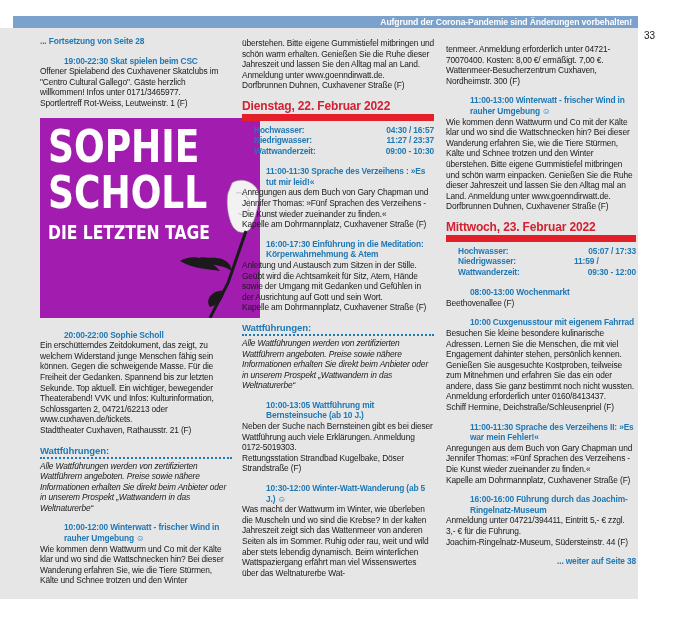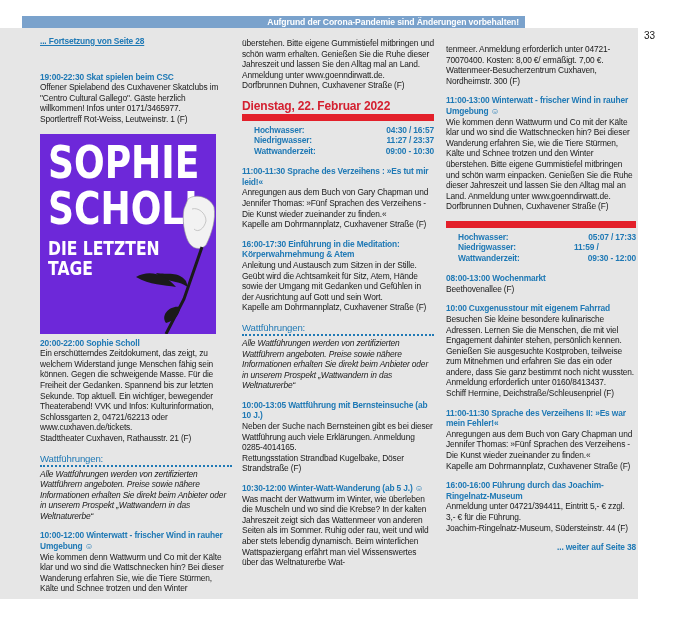--- a/index.html
+++ b/index.html
@@ -1,42 +1,42 @@
 <!DOCTYPE html>
 <html><head>
   <meta charset="utf-8">
   <style>
     html, body { margin: 0; padding: 0; background: #ffffff; }
     body { width: 676px; height: 622px; position: relative; overflow: hidden;
            font-family: "Liberation Sans", sans-serif; color: #1a1a1a; }
-    .banner { position: absolute; left: 22px; top: 16px; width: 503px; height: 12px;
+    .banner { position: absolute; left: 13px; top: 16px; width: 625px; height: 12px;
               background: #7aa2cc; text-decoration: underline; }
     .banner-text { position: absolute; right: 6px; top: 0; font-size: 8.6px; line-height: 12px;
                    color: #ffffff; font-weight: bold; letter-spacing: -0.1px; white-space: nowrap; }
     .panel { position: absolute; left: 0; top: 28px; width: 638px; height: 571px; background: #e6e6e6; }
     .page-number { position: absolute; left: 644px; top: 30px; font-size: 10px; color: #1a1a1a; }
     .col { position: absolute; top: 36px; font-size: 8.4px; line-height: 10.6px; letter-spacing: -0.15px; }
     .col1 { left: 40px; width: 192px; }
     .col2 { left: 242px; width: 192px; top: 38px; }
     .col3 { left: 446px; width: 190px; top: 44px; }
-    .title { color: #1f79b5; font-weight: bold; font-size: 8.4px; line-height: 10.6px; }
+    .title { color: #1f79b5; font-weight: bold; font-size: 8.4px; line-height: 10.6px; margin-left: 24px; }
     .event { margin-bottom: 9px; }
     .text { color: #1a1a1a; }
     .italic { font-style: italic; }
-    .continued { color: #1f79b5; font-weight: bold; margin-bottom: 25px; text-decoration: underline; }
+    .continued { color: #1f79b5; font-weight: bold; margin-bottom: 9px; }
     .continued-right { color: #1f79b5; font-weight: bold; text-align: right; margin-top: 4px; }
-    .section-head { color: #1f79b5; font-weight: normal; font-size: 9.6px; line-height: 12px;
+    .section-head { color: #1f79b5; font-weight: bold; font-size: 9.6px; line-height: 12px;
                     border-bottom: 2px dotted #1f79b5; padding-bottom: 0; margin-bottom: 2px; }
     .day-head { color: #d42030; font-weight: bold; font-size: 12px; line-height: 12px; margin-top: 0; }
     .day-bar { height: 7px; background: #e3202a; margin: 2px 0 4px 0; }
     .tide-row { display: flex; justify-content: space-between; color: #1f79b5; font-weight: bold;
                 line-height: 10.4px; padding-left: 12px; }
     .tide-block { margin-bottom: 10px; }
-    .poster { width: 176px; height: 200px; background: #6d28d9; position: relative; overflow: hidden;
-              margin: 2px 0 4px 0; }
+    .poster { width: 220px; height: 200px; background: #a21caf; position: relative; overflow: hidden;
+              margin: 2px 0 12px 0; }
     .poster-title { position: absolute; left: 8px; color: #ffffff; font-family: "DejaVu Sans", sans-serif;
                     font-weight: bold; letter-spacing: 0px; transform: scaleX(0.82); transform-origin: left; }
     .poster-t1 { top: 6px; font-size: 44px; line-height: 46px; }
     .poster-t2 { top: 52px; font-size: 44px; line-height: 46px; }
     .poster-t3 { top: 104px; font-size: 19px; line-height: 20px; }
     .poster-flower { position: absolute; right: 0; top: 55px; width: 90px; height: 145px; }
   </style>
 </head>
 <body>
 
@@ -117,21 +117,21 @@
     <div class="title">16:00-17:30 Einführung in die Meditation: Körperwahrnehmung &amp; Atem</div>
     <div class="text">Anleitung und Austausch zum Sitzen in der Stille. Geübt wird die Achtsamkeit für Sitz, Atem, Hände sowie der Umgang mit Gedanken und Gefühlen in der Ausrichtung auf Gott und sein Wort.</div>
     <div class="text">Kapelle am Dohrmannplatz, Cuxhavener Straße (F)</div>
   </div>
 
   <div class="section-head">Wattführungen:</div>
   <div class="text italic event">Alle Wattführungen werden von zertifizierten Wattführern angeboten. Preise sowie nähere Informationen erhalten Sie direkt beim Anbieter oder in unserem Prospekt „Wattwandern in das Weltnaturerbe“</div>
 
   <div class="event">
     <div class="title">10:00-13:05 Wattführung mit Bernsteinsuche (ab 10 J.)</div>
-    <div class="text">Neben der Suche nach Bernsteinen gibt es bei dieser Wattführung auch viele Erklärungen. Anmeldung 0285-4014165.</div>
+    <div class="text">Neben der Suche nach Bernsteinen gibt es bei dieser Wattführung auch viele Erklärungen. Anmeldung 0172-5019303.</div>
     <div class="text">Rettungsstation Strandbad Kugelbake, Döser Strandstraße (F)</div>
   </div>
 
   <div class="event">
     <div class="title">10:30-12:00 Winter-Watt-Wanderung (ab 5 J.) ☺</div>
     <div class="text">Was macht der Wattwurm im Winter, wie überleben die Muscheln und wo sind die Krebse? In der kalten Jahreszeit zeigt sich das Wattenmeer von anderen Seiten als im Sommer. Ruhig oder rau, weit und wild aber stets lebendig dynamisch. Beim winterlichen Wattspaziergang erfährt man viel Wissenswertes über das Weltnaturerbe Wat-</div>
   </div>
 </div>
 
 <div class="col col3">
@@ -139,20 +139,21 @@
     <div class="text">tenmeer. Anmeldung erforderlich unter 04721-70070400. Kosten: 8,00 €/ ermäßigt. 7,00 €.</div>
     <div class="text">Wattenmeer-Besucherzentrum Cuxhaven, Nordheimstr. 300 (F)</div>
   </div>
 
   <div class="event">
     <div class="title">11:00-13:00 Winterwatt - frischer Wind in rauher Umgebung ☺</div>
     <div class="text">Wie kommen denn Wattwurm und Co mit der Kälte klar und wo sind die Wattschnecken hin? Bei dieser Wanderung erfahren Sie, wie die Tiere Stürmen, Kälte und Schnee trotzen und den Winter überstehen. Bitte eigene Gummistiefel mitbringen und schön warm einpacken. Genießen Sie die Ruhe dieser Jahreszeit und lassen Sie den Alltag mal an Land. Anmeldung unter www.goenndirwatt.de.</div>
     <div class="text">Dorfbrunnen Duhnen, Cuxhavener Straße (F)</div>
   </div>
 
+  <div class="day-head">Mittwoch, 23. Februar 2022</div>
   <div class="day-bar"></div>
   <div class="tide-block">
     <div class="tide-row">
       <span>Hochwasser:</span>
       <span>05:07 / 17:33</span>
     </div>
     <div class="tide-row">
       <span>Niedrigwasser:</span>
       <span style="min-width:62px;text-align:left">11:59 /</span>
     </div>

